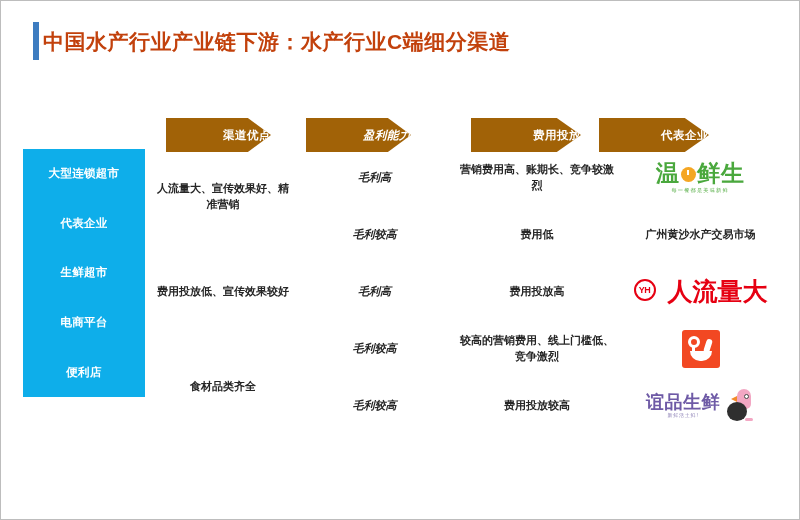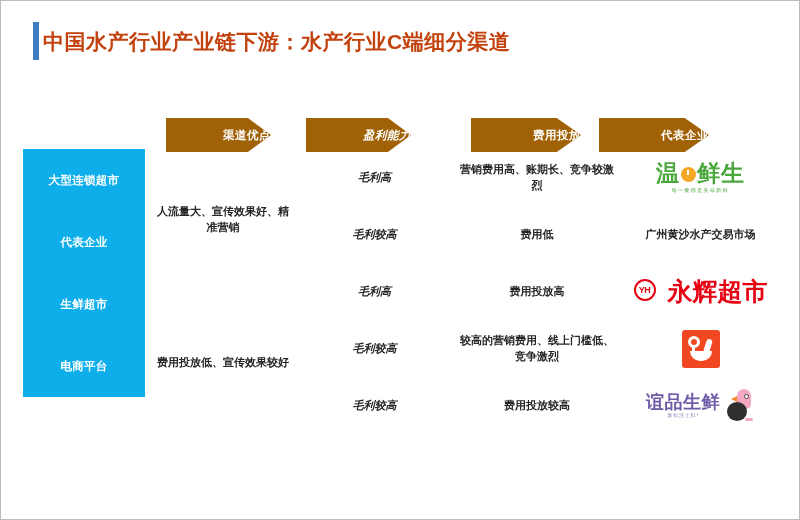--- a/index.html
+++ b/index.html
@@ -342,30 +342,36 @@
     </div>
     <div class="channel-cell">
       <span>代表企业</span>
     </div>
     <div class="channel-cell">
       <span>生鲜超市</span>
     </div>
     <div class="channel-cell">
       <span>电商平台</span>
     </div>
+    <div class="channel-cell">
+      <span>便利店</span>
+    </div>
   </div>
 
   <div class="grid">
 
     <div class="col col-advantages">
       <div class="cell">
         <span class="cell-text">人流量大、宣传效果好、精准营销</span>
       </div>
       <div class="cell">
         <span class="cell-text">费用投放低、宣传效果较好</span>
+      </div>
+      <div class="cell">
+        <span class="cell-text">食材品类齐全</span>
       </div>
     </div>
 
     <div class="col col-profit">
       <div class="cell">
         <span class="cell-text">毛利高</span>
       </div>
       <div class="cell">
         <span class="cell-text">毛利较高</span>
       </div>
@@ -411,21 +417,21 @@
         </div>
       </div>
 
       <div class="logo-cell">
         <span class="logo-text-only">广州黄沙水产交易市场</span>
       </div>
 
       <div class="logo-cell">
         <div class="logo-yonghui">
           <div class="yh-badge">YH</div>
-          <div class="yh-text">永辉超市</div>
+          <div class="yh-text">人流量大</div>
         </div>
       </div>
 
       <div class="logo-cell">
         <div class="logo-dingdong">
           <span class="dd-ring"></span>
           <span class="dd-stem"></span>
           <span class="dd-tail"></span>
           <span class="dd-bowl"></span>
         </div>

